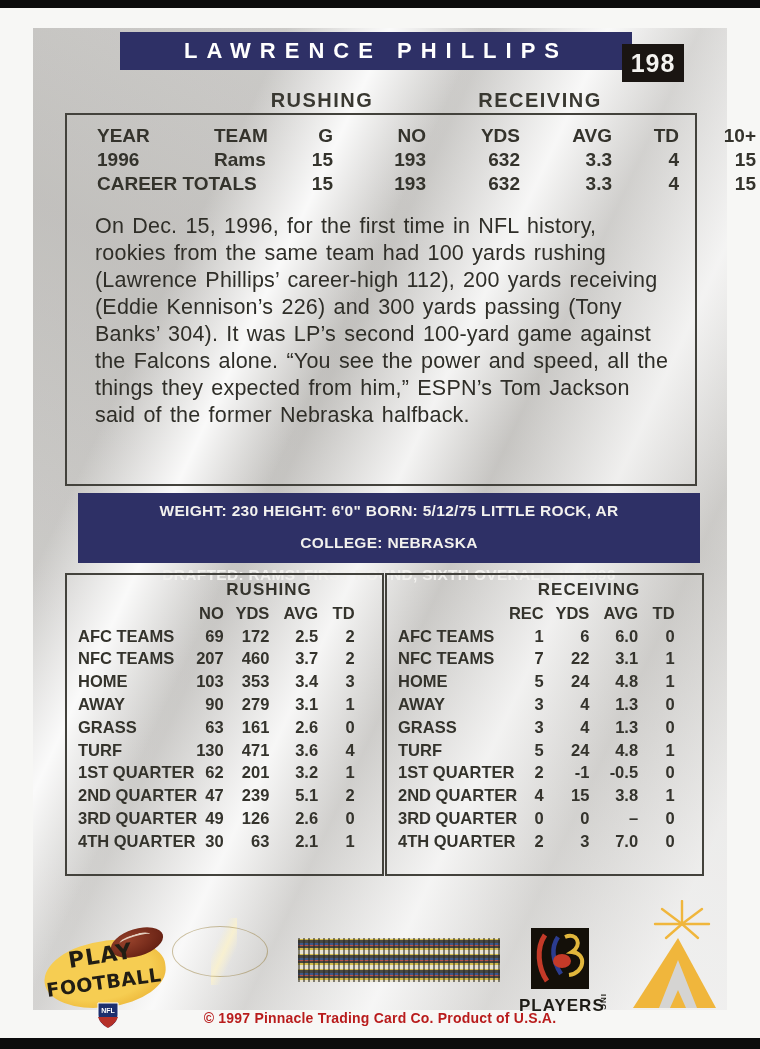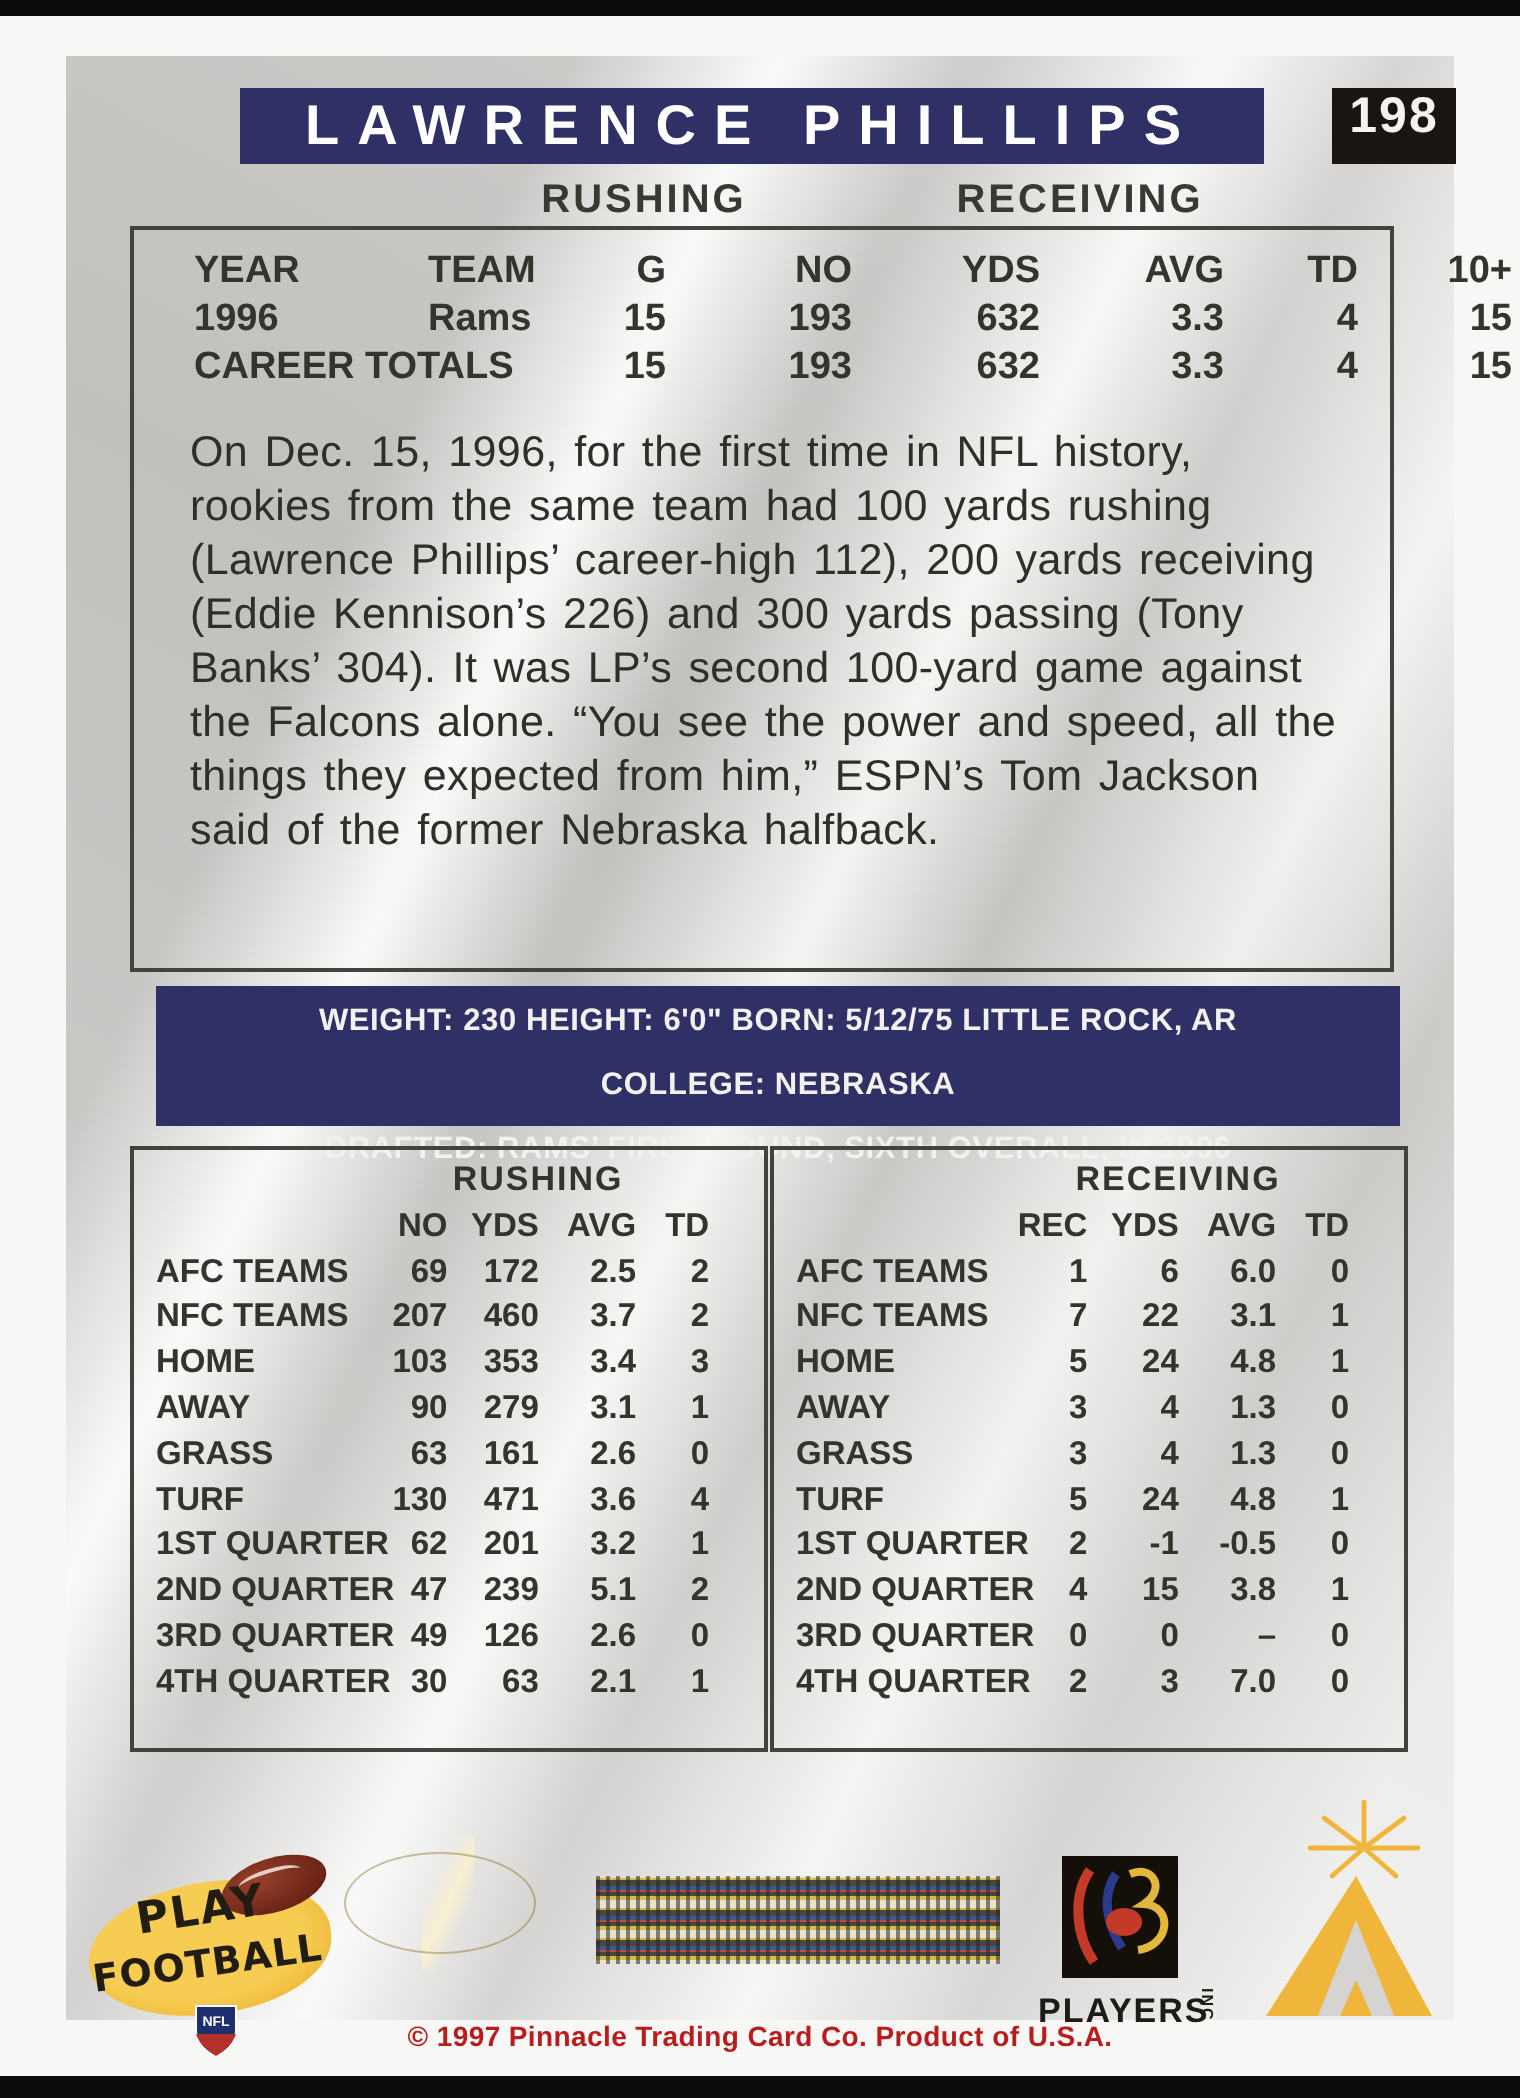--- a/index.html
+++ b/index.html
@@ -16,27 +16,27 @@
     position:absolute;left:33px;top:28px;width:694px;height:982px;
     background-color:#d5d4d2;
     background-image:
       linear-gradient(115deg, rgba(255,255,255,0) 22%, rgba(255,255,255,.9) 31%, rgba(255,255,255,0) 39%),
       linear-gradient(115deg, rgba(158,156,152,.30) 40%, rgba(255,255,255,.75) 50%, rgba(168,166,162,.28) 58%, rgba(255,255,255,.65) 69%, rgba(178,176,172,.22) 79%, rgba(255,255,255,.5) 92%),
       linear-gradient(28deg, rgba(255,255,255,.55), rgba(198,196,192,.25) 60%, rgba(255,255,255,.5));
   }
 
   
   .titlebar{
-    position:absolute;left:87px;top:16px;width:512px;height:38px;
+    position:absolute;left:87px;top:4px;width:512px;height:38px;
     background:#2e3066;color:#fff;display:flex;align-items:center;justify-content:center;
-    font-weight:bold;font-size:28px;letter-spacing:9px;white-space:nowrap;
+    font-weight:bold;font-size:22px;letter-spacing:9px;white-space:nowrap;
   }
   .numbox{
-    position:absolute;left:633px;top:16px;width:62px;height:38px;
-    background:#1a1512;color:#f4f3f0;display:flex;justify-content:center;
+    position:absolute;left:589px;top:16px;width:62px;height:38px;
+    background:#1a1512;color:#f4f3f0;display:flex;align-items:center;justify-content:center;
     font-weight:bold;font-size:25px;letter-spacing:1px;
   }
   .sec-label{
     position:absolute;top:61px;width:190px;text-align:center;
     font-weight:800;font-size:20px;letter-spacing:1.5px;color:#393831;
   }
   .sec-label.rushing{left:194px;}
   .sec-label.receiving{left:412px;}
 
   

